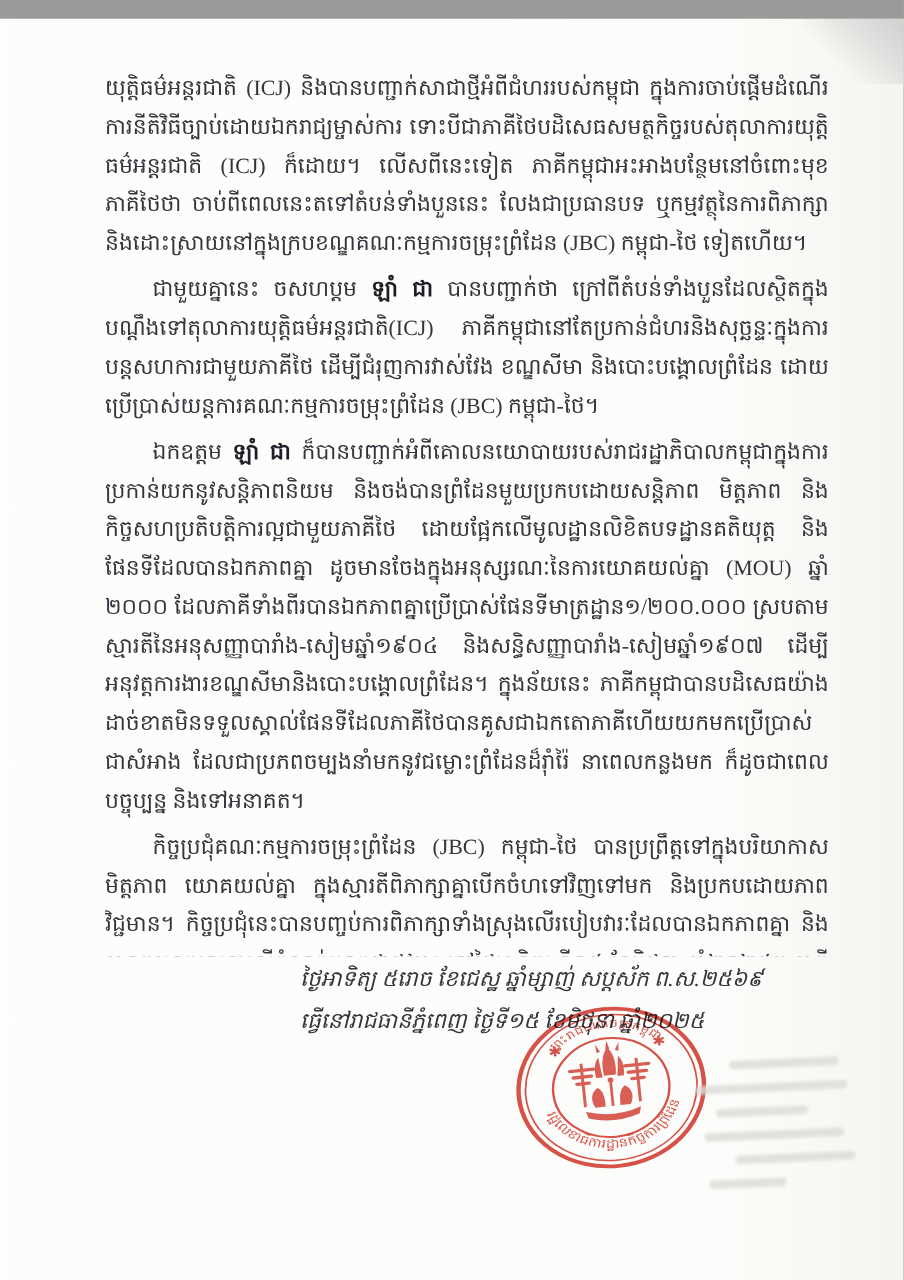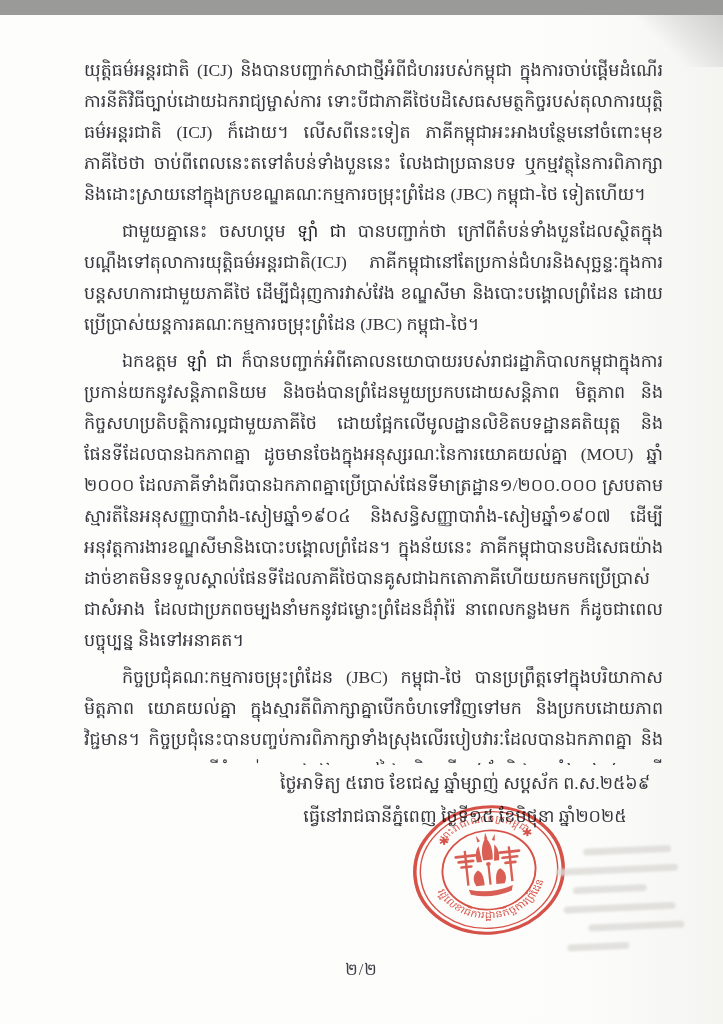--- a/index.html
+++ b/index.html
@@ -19,24 +19,24 @@
   }
   .body-text {
     position: absolute; left: 84px; top: 40px; width: 579px; height: 710px;
     overflow: hidden;
     font-size: 17.5px; line-height: 31px;
     text-align: justify;
     color: #34343c;
   }
   .body-text p { margin: 0 0 6px 0; text-indent: 38px; }
   .body-text p.no-indent { text-indent: 0; }
-  .name { font-weight: 400; color: #1e1e26; }
+  .name { font-weight: 700; color: #1e1e26; }
   .date-block {
     position: absolute; left: 240px; top: 752px; width: 450px;
-    text-align: center; font-size: 17.5px; line-height: 33px; color: #34343c;
+    text-align: left; font-size: 17.5px; line-height: 33px; color: #34343c; font-style: italic;
   }
   .seal {
     position: absolute; left: 410px; top: 788px; width: 158px; height: 134px;
     opacity: 0.93;
     mix-blend-mode: multiply;
     transform: rotate(-6deg);
   }
   .seal svg { display: block; }
   .bleed-through {
     position: absolute; left: 552px; top: 832px; width: 146px; height: 138px;
@@ -131,15 +131,14 @@
 
   <div class="bleed-through">
     <div class="mark m1"></div>
     <div class="mark m2"></div>
     <div class="mark m3"></div>
     <div class="mark m4"></div>
     <div class="mark m5"></div>
     <div class="mark m6"></div>
   </div>
 
-  <div class="page-number">២/២</div>
 
 </div>
 
 </body></html>

